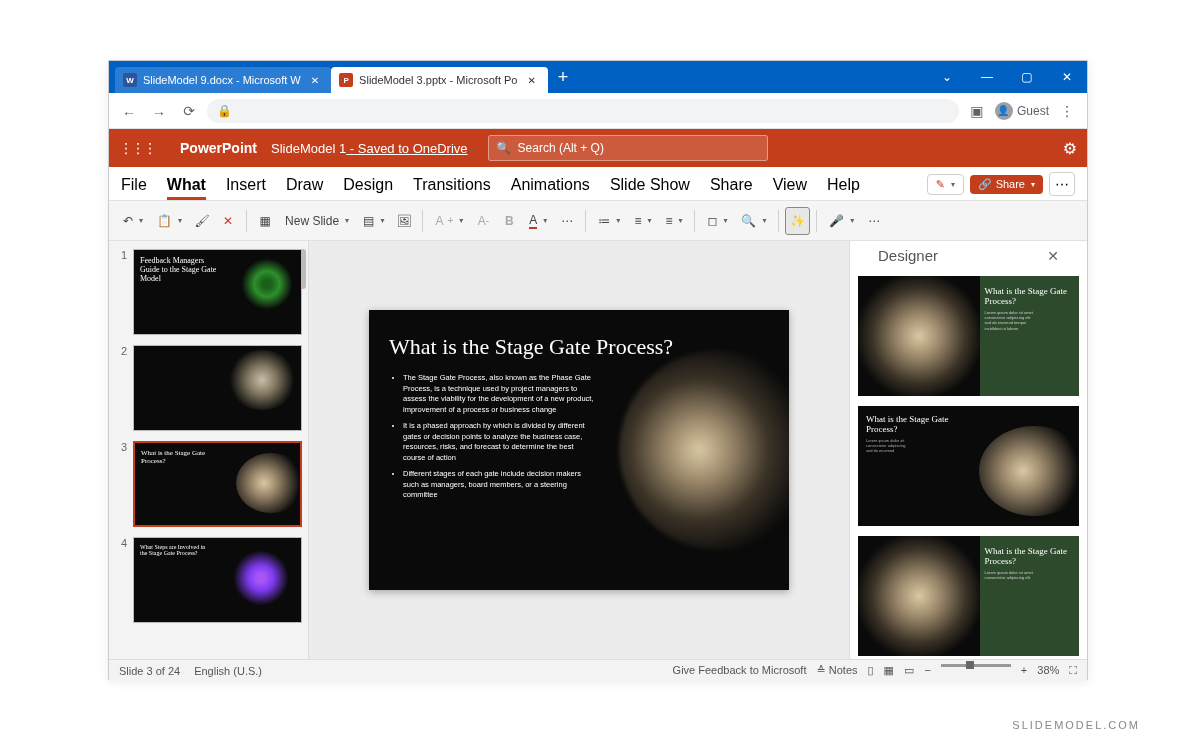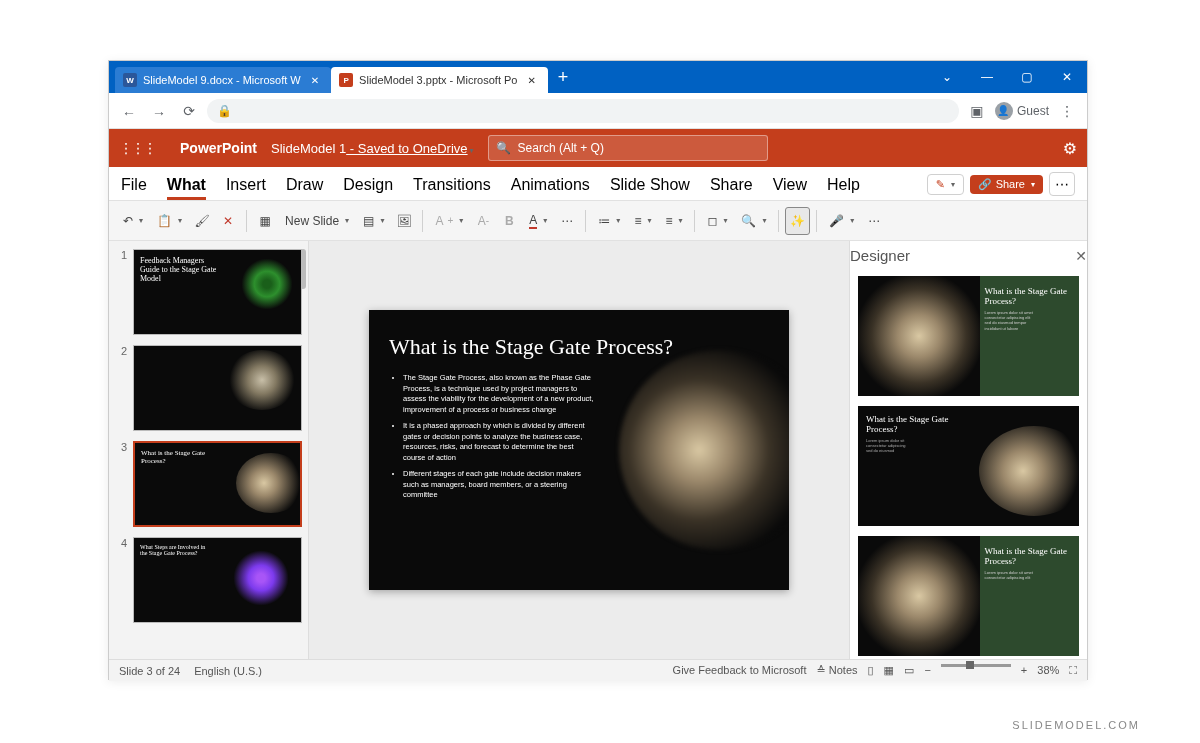--- a/index.html
+++ b/index.html
@@ -43,21 +43,21 @@
 .thumb-num { width: 12px; font-size: 11px; color: #666; text-align: right; }
 .thumb { flex: 1; height: 86px; background: #0a0a0a; border: 1px solid #bbb; position: relative; overflow: hidden; color: #fff; font-size: 6px; padding: 6px; }
 .thumb.selected { border: 2px solid #c43e1c; }
 .main-slide-area { flex: 1; display: flex; align-items: center; justify-content: center; padding: 20px; }
 .main-slide { width: 420px; height: 280px; background: #0a0a0a; color: #fff; position: relative; padding: 24px 20px; overflow: hidden; box-shadow: 0 2px 8px rgba(0,0,0,0.3); }
 .slide-title { font-family: Georgia, serif; font-size: 22px; line-height: 1.15; margin-bottom: 14px; }
 .slide-bullets { font-size: 7.5px; line-height: 1.4; list-style: disc; padding-left: 14px; width: 55%; }
 .slide-bullets li { margin-bottom: 6px; }
 .slide-img-circle { position: absolute; right: -30px; top: 40px; width: 200px; height: 200px; border-radius: 50%; background: radial-gradient(circle at 40% 50%, #d9c8a3 0%, #9b886b 20%, #3a3226 45%, #0a0a0a 70%); filter: blur(2px); }
 .designer-panel { width: 238px; background: #fff; border-left: 1px solid #ddd; display: flex; flex-direction: column; }
-.designer-head { display: flex; align-items: center; justify-content: space-between; padding: 6px 0; font-size: 15px; color: #555; font-weight: 300; }
+.designer-head { display: flex; align-items: center; justify-content: space-between; padding: 6px 28px; font-size: 15px; color: #555; font-weight: 300; }
 .designer-body { flex: 1; overflow-y: auto; padding: 6px 8px; }
 .design-card { height: 120px; margin-bottom: 10px; position: relative; overflow: hidden; background: #0a0a0a; color: #fff; font-size: 5px; padding: 8px; }
 .card-left-img { position: absolute; left: 0; top: 0; width: 55%; height: 100%; background: radial-gradient(circle at 50% 50%, #d9c8a3 0%, #9b886b 25%, #3a3226 55%, #0a0a0a 75%); }
 .card-right-text { position: absolute; right: 6px; top: 10px; width: 40%; }
 .card-title-sm { font-family: Georgia, serif; font-size: 9px; margin-bottom: 4px; }
 .statusbar { height: 22px; background: #f3f3f3; border-top: 1px solid #ddd; display: flex; align-items: center; padding: 0 10px; font-size: 11px; color: #555; gap: 14px; }
 .statusbar .right { margin-left: auto; display: flex; align-items: flex-start; gap: 10px; }
 .zoom-slider { width: 70px; height: 3px; background: #999; position: relative; display: inline-block; }
 .zoom-slider::after { content: ''; position: absolute; left: 25px; top: -3px; width: 8px; height: 8px; background: #666; }
 .green-mandala { position: absolute; right: 4px; top: 4px; width: 60px; height: 60px; background: radial-gradient(circle, #1a5f1a 10%, #2d8f2d 30%, #0a0a0a 60%); border-radius: 50%; }

